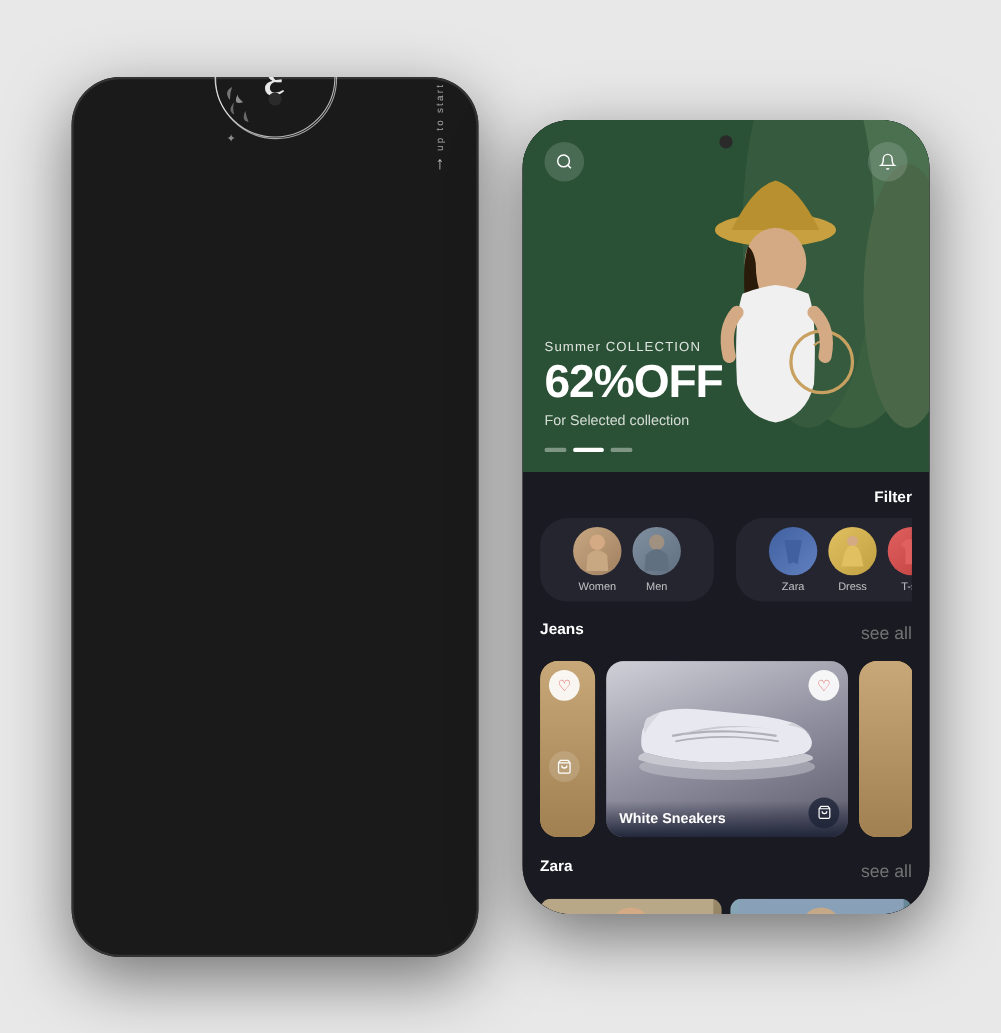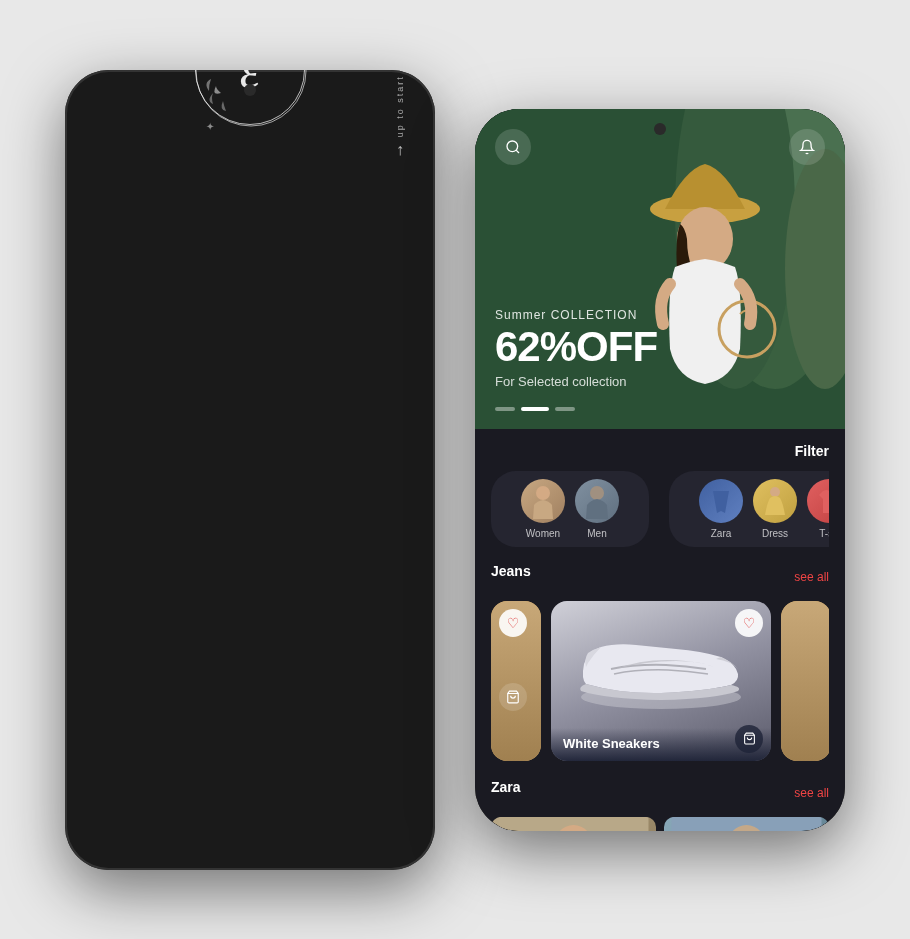--- a/index.html
+++ b/index.html
@@ -331,22 +331,22 @@
     }
 
     .section-header {
       display: flex;
       justify-content: space-between;
       align-items: center;
       margin-bottom: 10px;
     }
 
     .see-all {
-      font-size: 12px;
-      color: #ef4444;
+      font-size: 16px;
+      color: #737373;
       cursor: pointer;
     }
 
     .offers-row {
       display: flex;
       gap: 10px;
       overflow: hidden;
     }
 
     .offer-card {

